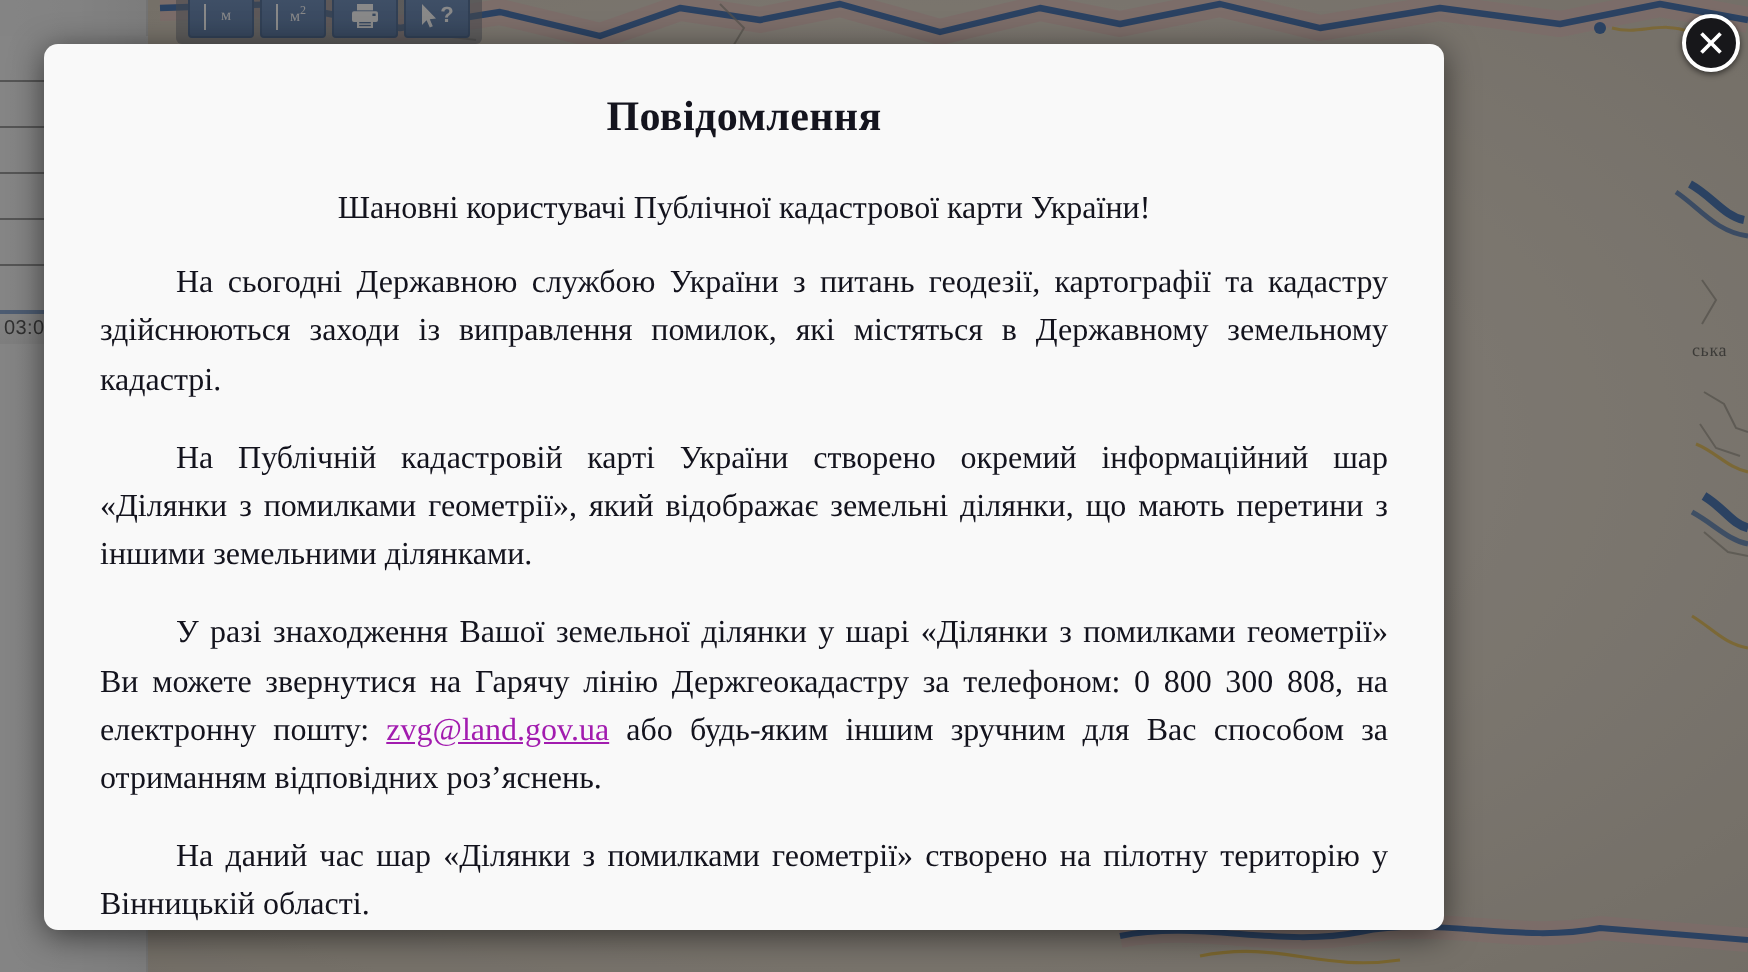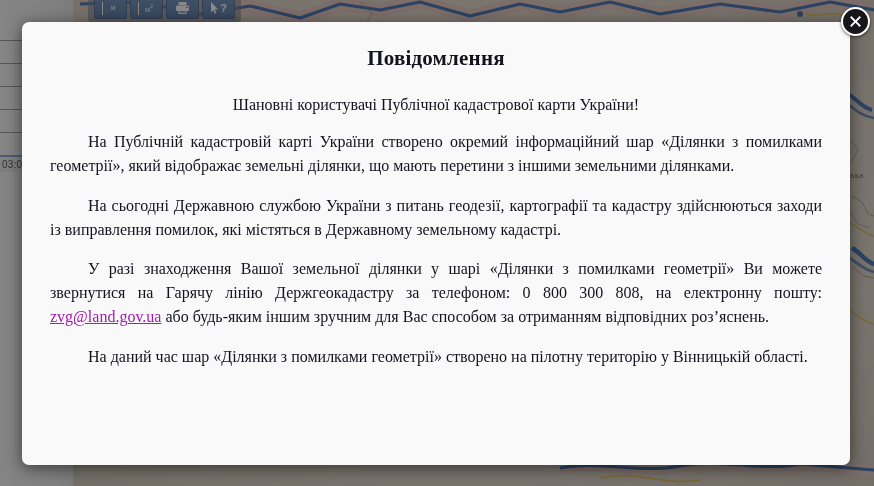--- a/index.html
+++ b/index.html
@@ -125,21 +125,21 @@
   
   #dim-overlay {
     position: absolute; inset: 0;
     background: rgba(40,40,40,.55);
   }
 
   
   #modal {
     position: absolute;
     left: 22px; top: 22px;
-    width: 828px; height: 443px;
+    width: 700px; height: 443px;
     background: #f9f9f9;
     border-radius: 7px;
     box-shadow: 0 3px 16px rgba(0,0,0,.55);
     overflow: hidden;
   }
   #modal-body {
     padding: 24px 28px 10px 28px;
     color: #12121c;
   }
   #modal-title {
@@ -271,23 +271,23 @@
   </div>
 
   <div id="dim-overlay"></div>
 
   <div id="modal">
     <div id="modal-body">
       <h1 id="modal-title">Повідомлення</h1>
 
       <p class="m-para center">Шановні користувачі Публічної кадастрової карти України!</p>
 
+      <p class="m-para">На сьогодні Державною службою України з питань геодезії, картографії та кадастру здійснюються заходи із виправлення помилок, які містяться в Державному земельному кадастрі.</p>
+
       <p class="m-para">На Публічній кадастровій карті України створено окремий інформаційний шар «Ділянки з помилками геометрії», який відображає земельні ділянки, що мають перетини з іншими земельними ділянками.</p>
-
-      <p class="m-para">На сьогодні Державною службою України з питань геодезії, картографії та кадастру здійснюються заходи із виправлення помилок, які містяться в Державному земельному кадастрі.</p>
 
       <p class="m-para"><span>У разі знаходження Вашої земельної ділянки у шарі «Ділянки з помилками геометрії» Ви можете звернутися на Гарячу лінію Держгеокадастру за телефоном: 0 800 300 808, на електронну пошту: </span><a class="m-link">zvg@land.gov.ua</a><span> або будь-яким іншим зручним для Вас способом за отриманням відповідних роз’яснень.</span></p>
 
       <p class="m-para">На даний час шар «Ділянки з помилками геометрії» створено на пілотну територію у Вінницькій області.</p>
     </div>
   </div>
 
   <div id="modal-close" title="">
     <span>
       <svg width="13" height="13" viewBox="0 0 13 13">

